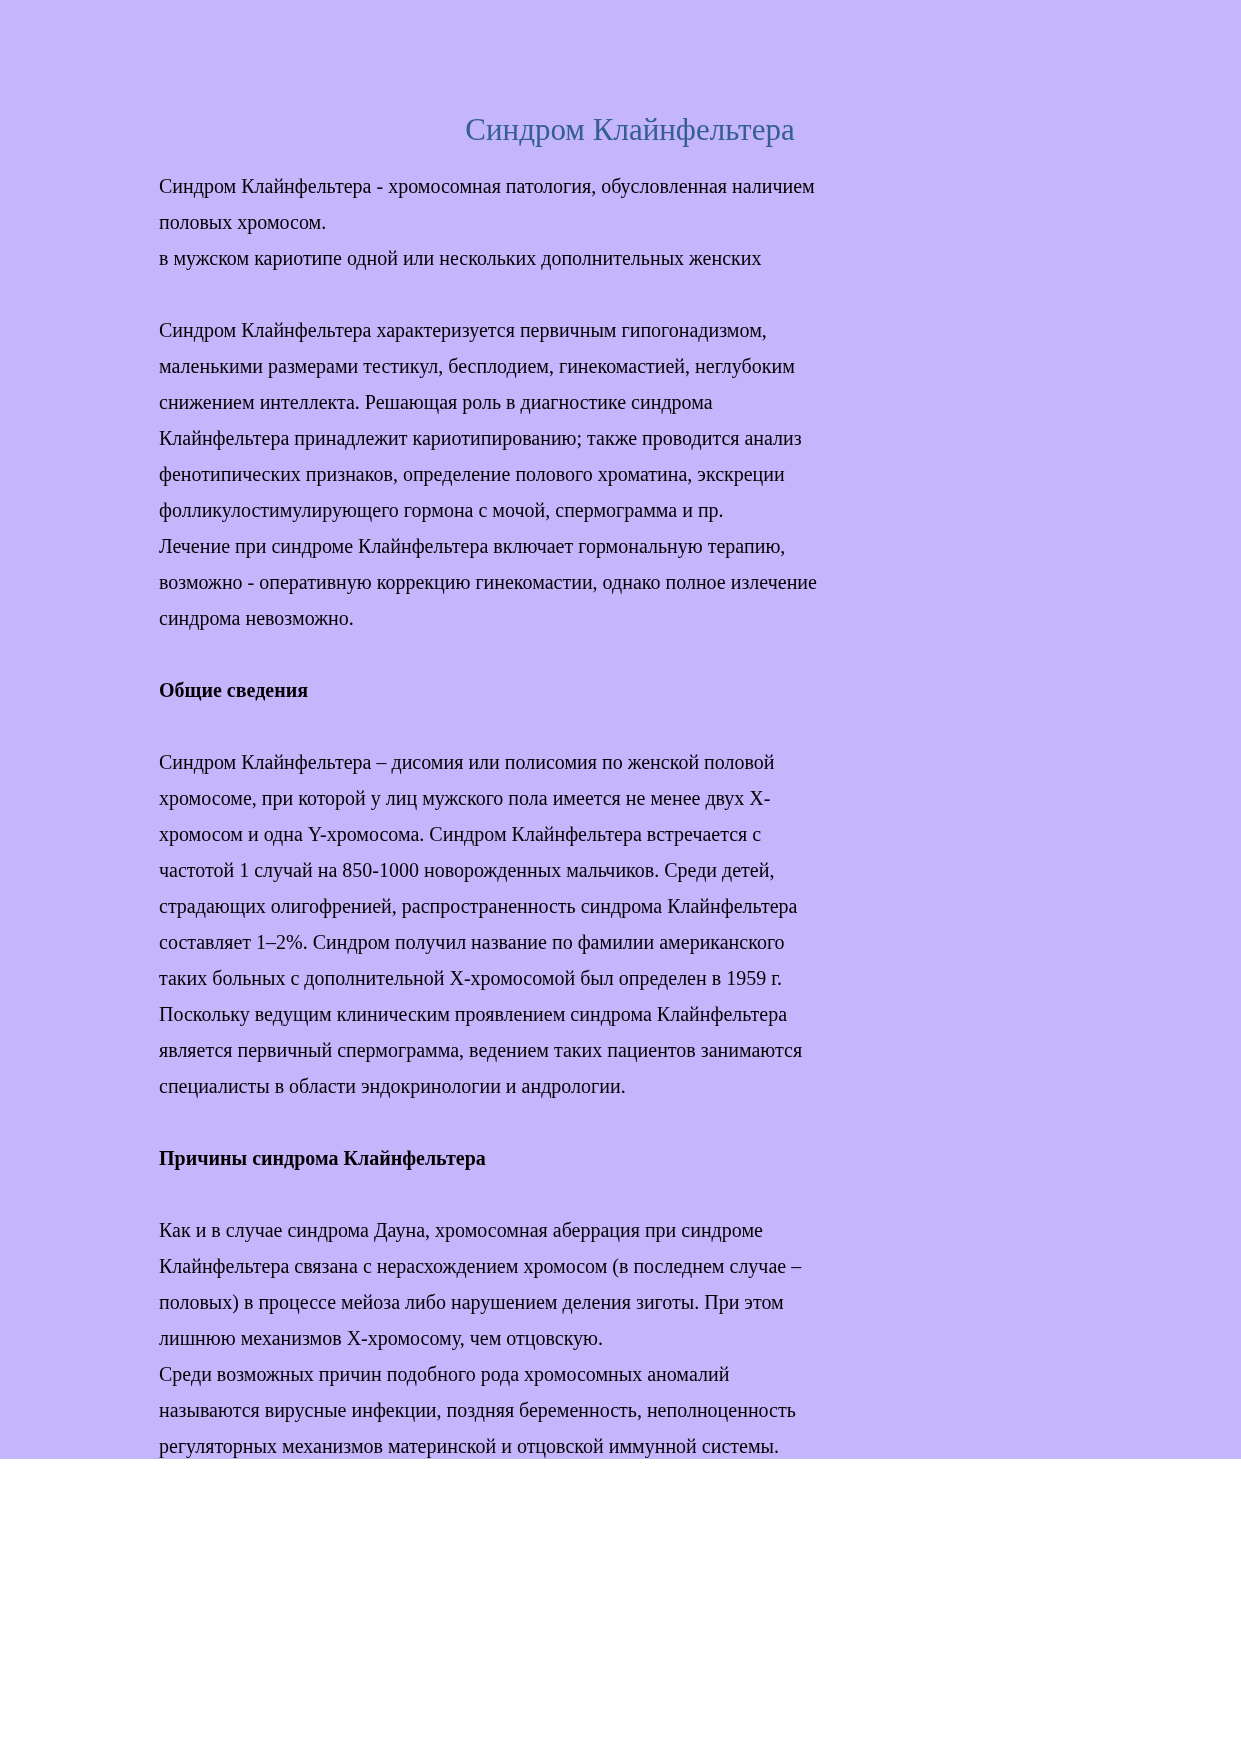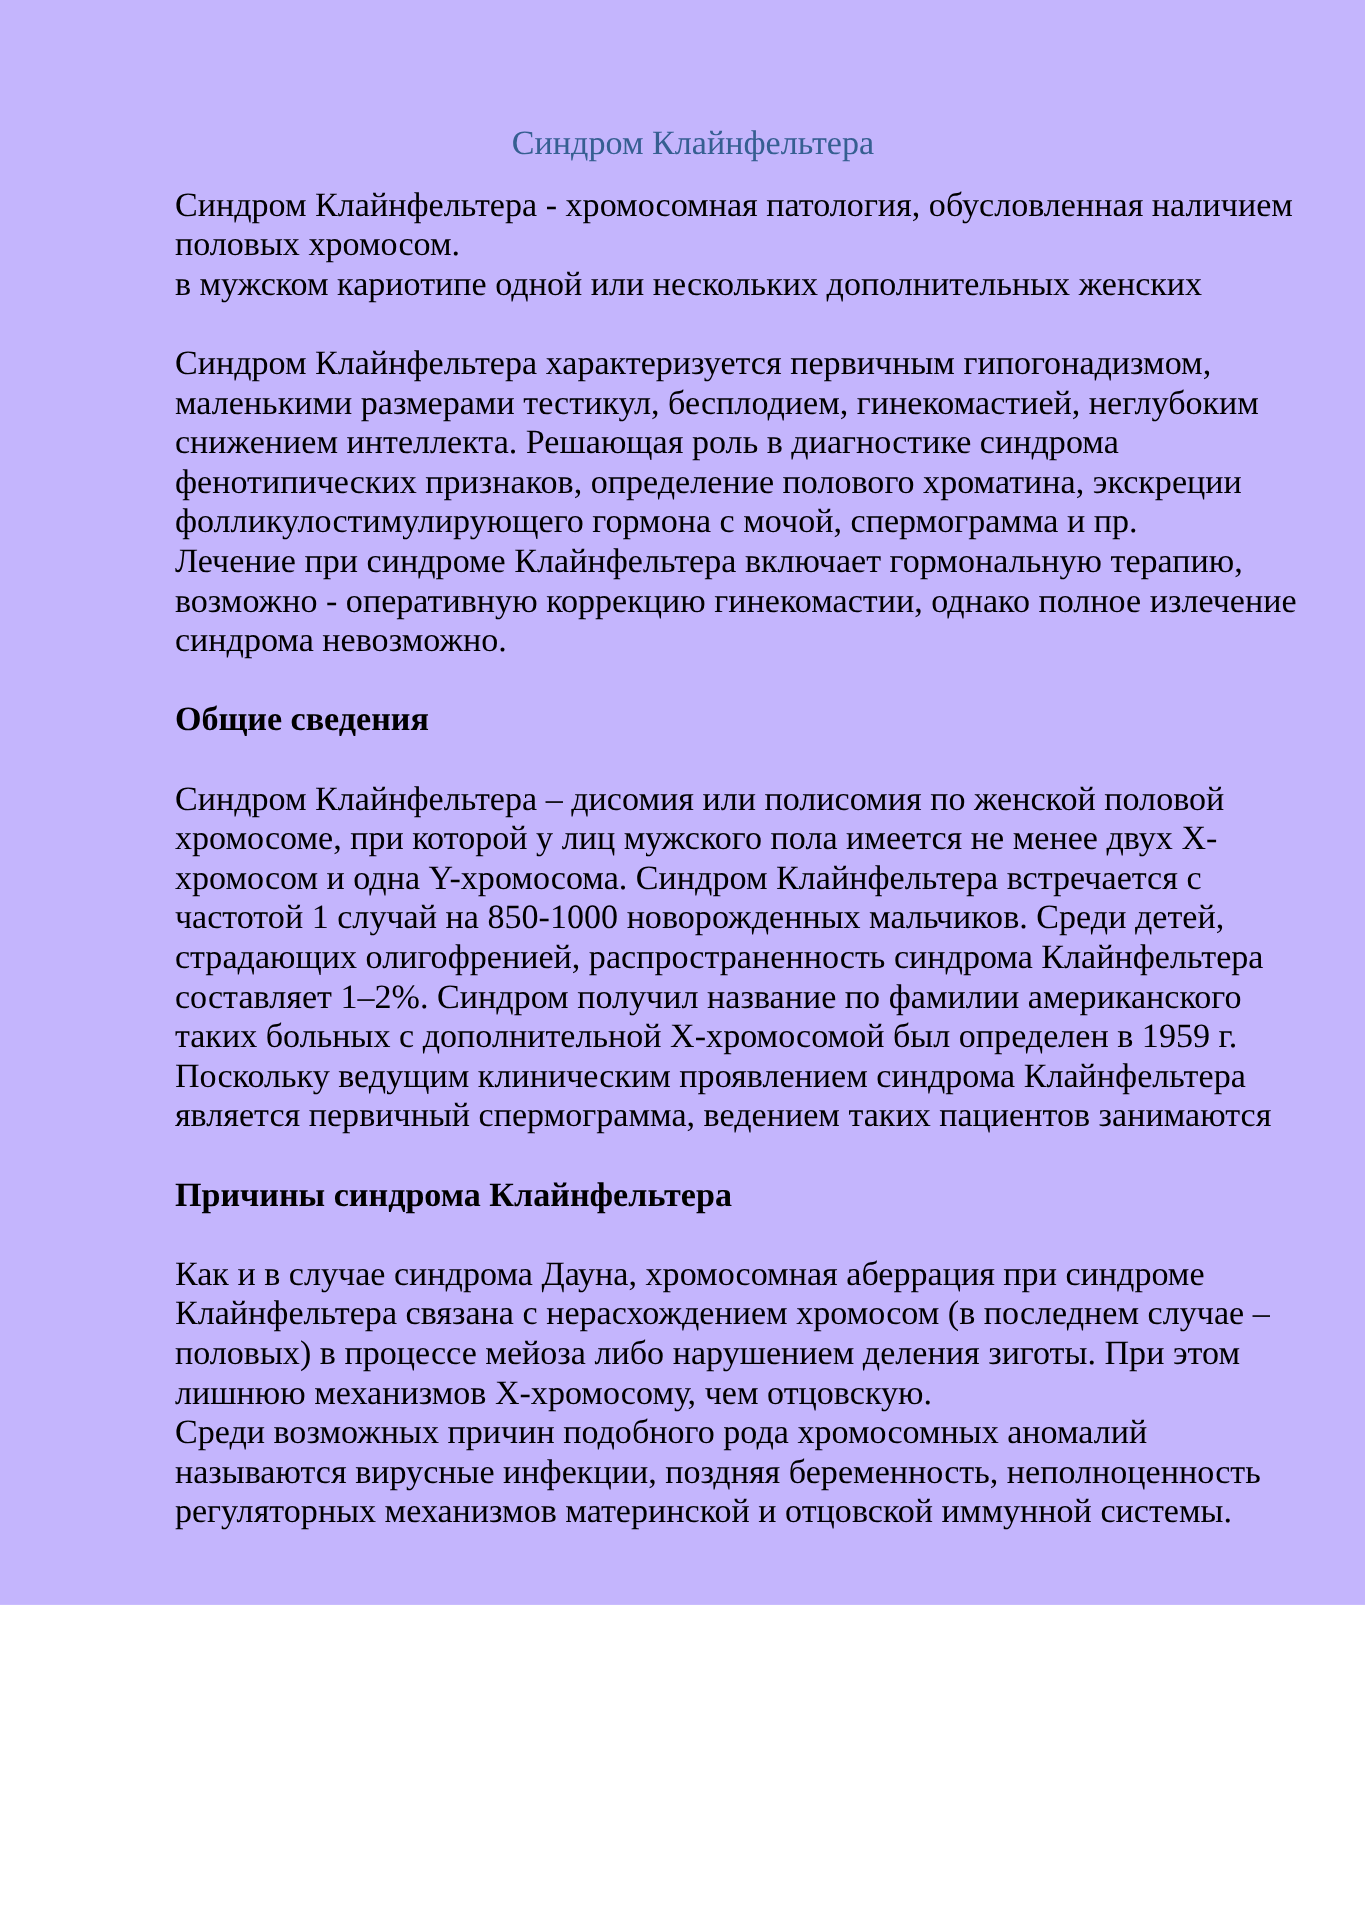--- a/index.html
+++ b/index.html
@@ -16,21 +16,21 @@
     font-family: "Liberation Serif", "DejaVu Serif", serif;
     color: #000000;
   }
   .content {
     padding: 110px 140px 0 159px;
   }
   .block {
     margin-bottom: 36px;
   }
   .line {
-    font-size: 31px;
+    font-size: 20px;
     line-height: 36px;
     white-space: pre;
     letter-spacing: 0px;
   }
   .block.title {
     margin-bottom: 18px;
     text-align: center;
   }
   .block.title .line {
     font-size: 31px;
@@ -51,39 +51,41 @@
       </div>
       <div class="block paragraph">
         <div class="line">Синдром Клайнфельтера - хромосомная патология, обусловленная наличием</div>
         <div class="line">половых хромосом.</div>
         <div class="line">в мужском кариотипе одной или нескольких дополнительных женских</div>
       </div>
       <div class="block paragraph">
         <div class="line">Синдром Клайнфельтера характеризуется первичным гипогонадизмом,</div>
         <div class="line">маленькими размерами тестикул, бесплодием, гинекомастией, неглубоким</div>
         <div class="line">снижением интеллекта. Решающая роль в диагностике синдрома</div>
+        <div class="line">Клайнфельтера принадлежит кариотипированию; также проводится анализ</div>
         <div class="line">фенотипических признаков, определение полового хроматина, экскреции</div>
         <div class="line">фолликулостимулирующего гормона с мочой, спермограмма и пр.</div>
         <div class="line">Лечение при синдроме Клайнфельтера включает гормональную терапию,</div>
         <div class="line">возможно - оперативную коррекцию гинекомастии, однако полное излечение</div>
         <div class="line">синдрома невозможно.</div>
       </div>
       <div class="block heading">
         <div class="line">Общие сведения</div>
       </div>
       <div class="block paragraph">
         <div class="line">Синдром Клайнфельтера – дисомия или полисомия по женской половой</div>
         <div class="line">хромосоме, при которой у лиц мужского пола имеется не менее двух X-</div>
         <div class="line">хромосом и одна Y-хромосома. Синдром Клайнфельтера встречается с</div>
         <div class="line">частотой 1 случай на 850-1000 новорожденных мальчиков. Среди детей,</div>
         <div class="line">страдающих олигофренией, распространенность синдрома Клайнфельтера</div>
         <div class="line">составляет 1–2%. Синдром получил название по фамилии американского</div>
         <div class="line">таких больных с дополнительной X-хромосомой был определен в 1959 г.</div>
         <div class="line">Поскольку ведущим клиническим проявлением синдрома Клайнфельтера</div>
         <div class="line">является первичный спермограмма, ведением таких пациентов занимаются</div>
+        <div class="line">специалисты в области эндокринологии и андрологии.</div>
       </div>
       <div class="block heading">
         <div class="line">Причины синдрома Клайнфельтера</div>
       </div>
       <div class="block paragraph">
         <div class="line">Как и в случае синдрома Дауна, хромосомная аберрация при синдроме</div>
         <div class="line">Клайнфельтера связана с нерасхождением хромосом (в последнем случае –</div>
         <div class="line">половых) в процессе мейоза либо нарушением деления зиготы. При этом</div>
         <div class="line">лишнюю механизмов X-хромосому, чем отцовскую.</div>
         <div class="line">Среди возможных причин подобного рода хромосомных аномалий</div>

